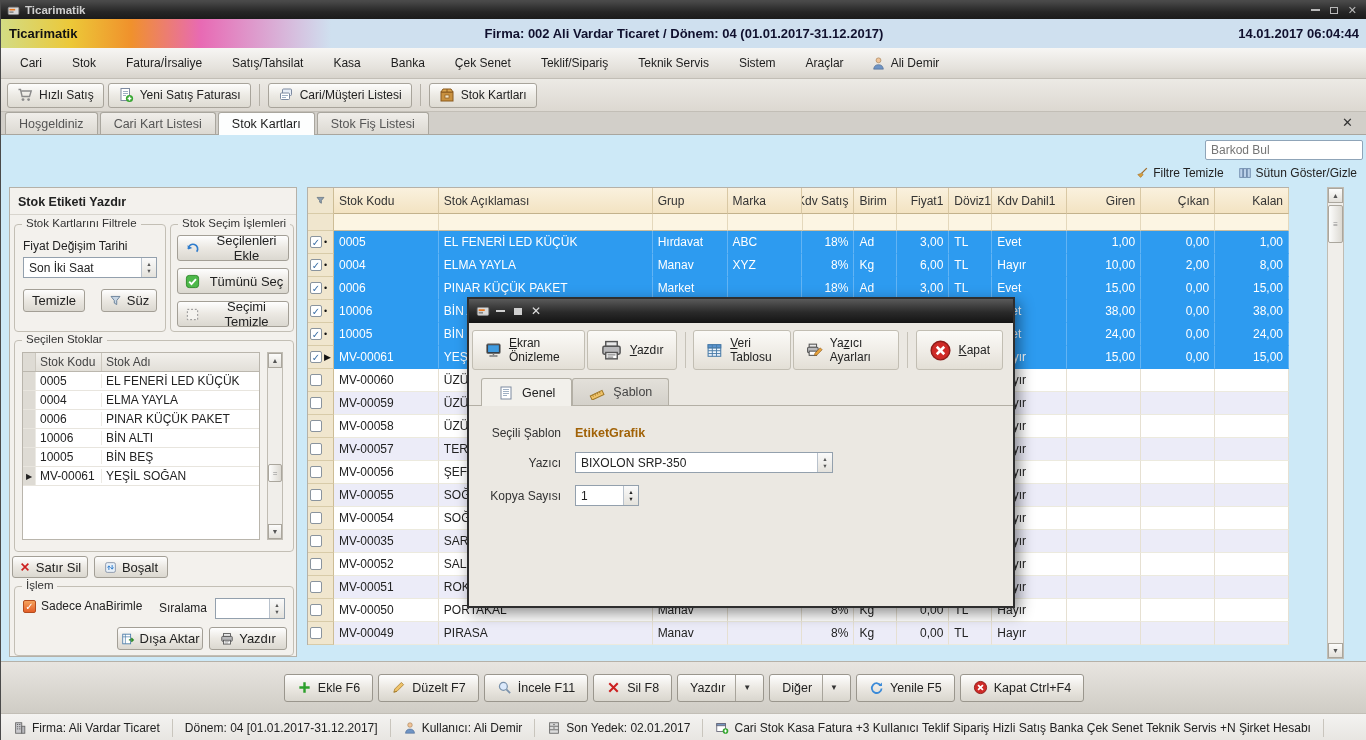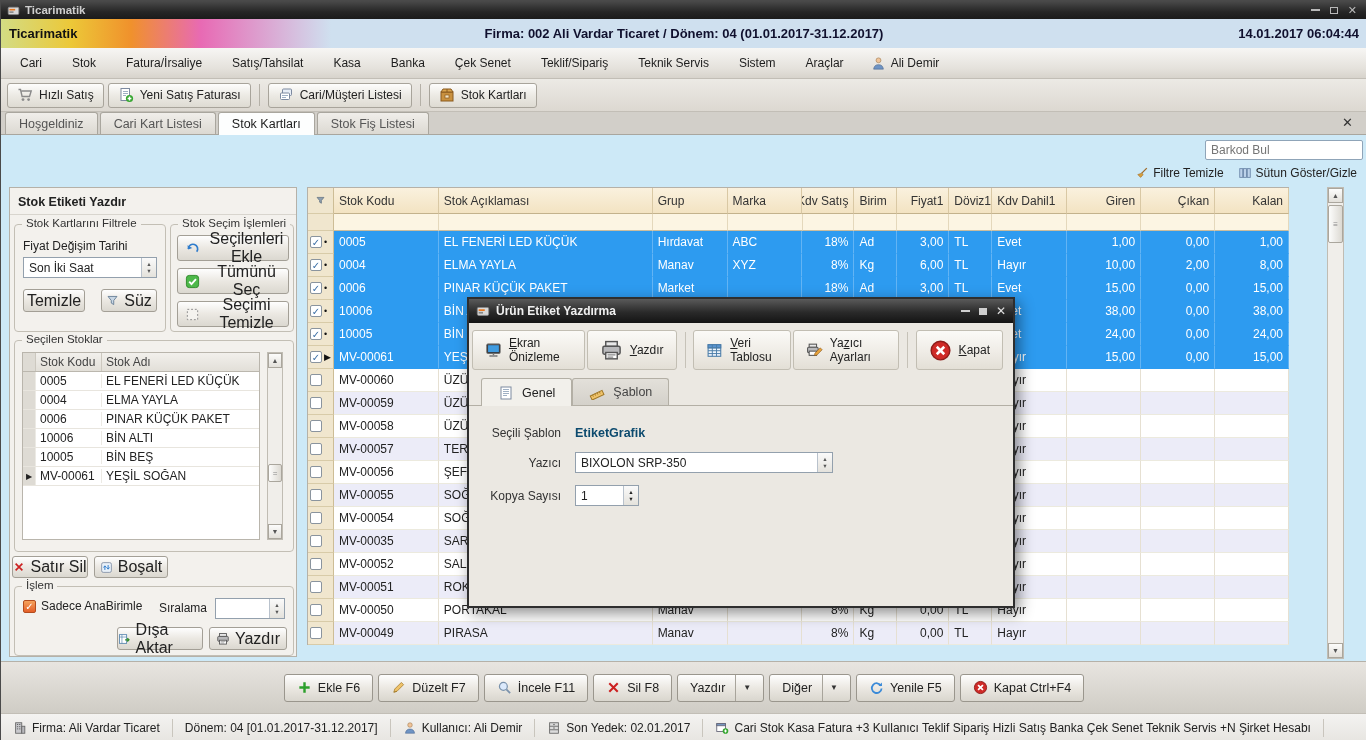--- a/index.html
+++ b/index.html
@@ -68,21 +68,21 @@
   .links-row .ic { width:14px; height:14px; }
 
   
   .leftpanel { position:absolute; left:8px; top:52px; width:288px; height:470px;
     background:#f3f1ed; border:1px solid #b5b1a8; }
   .lp-title { position:absolute; left:8px; top:7px; font-weight:bold; font-size:12.5px; color:#222; }
   .lp-sep { position:absolute; left:0; top:26px; width:100%; height:1px; background:#d8d5ce; }
   .fset { position:absolute; border:1px solid #c3bfb5; border-radius:4px; }
   .legend { position:absolute; top:-8px; left:7px; background:#f3f1ed; padding:0 4px; font-size:11.5px; color:#333; }
   .sbtn { display:inline-flex; align-items:center; gap:5px; justify-content:center;
-    background:linear-gradient(#fefefe,#ebe8e2 50%,#dbd8d0); border:1px solid #a39f96; border-radius:3px; font-size:16px; color:#222; }
+    background:linear-gradient(#fefefe,#ebe8e2 50%,#dbd8d0); border:1px solid #a39f96; border-radius:3px; font-size:13px; color:#222; }
   .sbtn .ic { width:14px; height:14px; }
   .combo { background:#fff; border:1px solid #93a0ad; display:flex; align-items:center; }
   .combo .cval { flex:1; padding:0 5px; font-size:12px; color:#222; }
   .spinner { width:15px; align-self:stretch; border-left:1px solid #b9c2cc; display:flex; flex-direction:column;
     align-items:center; justify-content:center; background:linear-gradient(#fafafa,#e4e2dc); font-size:5.5px; color:#555; line-height:1.1; }
   .lgrid { position:absolute; background:#fff; border:1px solid #b9b5ac; font-size:12px; }
   .lgrid-head { display:flex; background:linear-gradient(#f2f0ec,#e2dfd8); border-bottom:1px solid #bbb7ae; color:#444; }
   .lgrid-head span { padding:2px 4px; border-right:1px solid #ccc8bf; }
   .lgrid-row { display:flex; border-bottom:1px solid #e8e5de; height:19px; align-items:center; }
   .lgrid-row span { padding:0 4px; border-right:1px solid #eceae4; overflow:hidden; white-space:nowrap; }
@@ -154,21 +154,21 @@
   .dsep { width:1px; height:36px; background:#c6c2b8; margin:0 6px; }
   .dlg-tabs { display:flex; align-items:flex-end; padding:3px 12px 0 12px; height:31px; border-bottom:1px solid #b3afa5; }
   .dtab { height:27px; display:flex; align-items:center; gap:8px; padding:0 16px;
     background:linear-gradient(#e3e0da,#d4d1ca); border:1px solid #b3afa5; border-bottom:none;
     border-radius:3px 3px 0 0; color:#444; font-size:12.5px; }
   .dtab.active { background:#f2f0eb; margin-bottom:-1px; height:28px; color:#222; }
   .dtab .ic { width:16px; height:16px; }
   .dlg-body { padding:20px 0 0 0; }
   .frow { display:flex; align-items:center; margin-bottom:12px; }
   .flabel { width:92px; text-align:right; margin-right:14px; font-size:12px; color:#333; flex:none; }
-  .fvalue { font-weight:bold; font-size:12.5px; color:#0c4a6e; }
+  .fvalue { font-weight:bold; font-size:12.5px; color:#a16207; }
   .dcombo { width:258px; height:21px; }
   .dspin { width:64px; height:21px; }
   u { text-decoration:underline; }
 </style>
 </head>
 <body>
 
 <div id="app">
 
   <div class="titlebar">
@@ -956,21 +956,20 @@
 
   <div class="dialog">
     <div class="dlg-title">
       <span class="ic">
           <svg viewBox="0 0 16 16">
             <rect x="1.5" y="4" width="13" height="9" rx="1.5" fill="#d8d8d8" stroke="#888"></rect>
             <rect x="3" y="6" width="7" height="2" fill="#e87820"></rect>
             <rect x="3" y="9" width="5" height="2" fill="#888"></rect>
           </svg>
         </span>
-      <span class="txt">Ürün Etiket Yazdırma</span>
       <span class="dlg-ctrls">
         <span class="wmin"></span>
         <span class="wrest"></span>
         <span class="wclose">✕</span>
       </span>
     </div>
     <div class="dlg-toolbar" id="dlg-toolbar">
         <div class="dbtn">
           <span class="ic">
             <svg viewBox="0 0 16 16">

